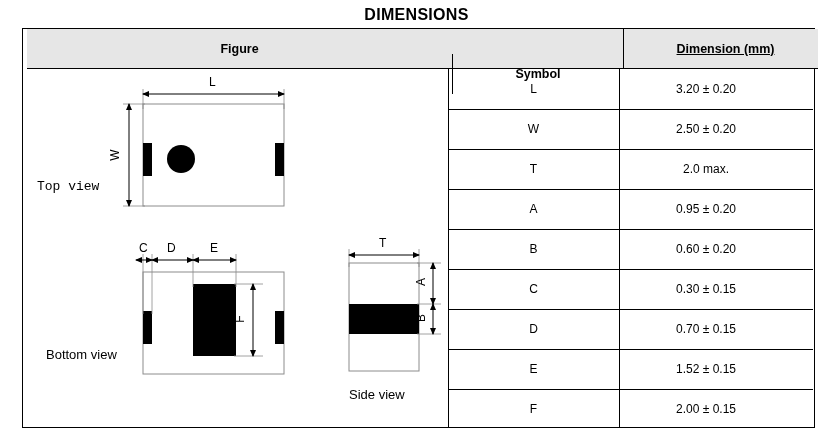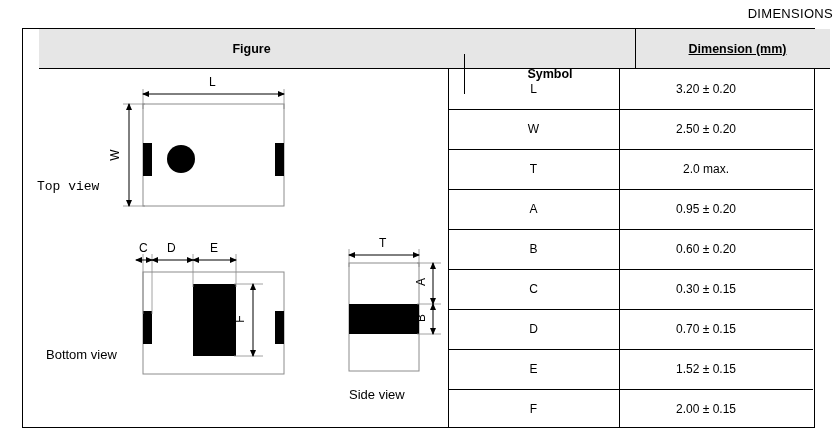--- a/index.html
+++ b/index.html
@@ -15,41 +15,41 @@
     color: #000000;
     overflow: hidden;
   }
 
   
   #page-title {
     position: absolute;
     left: 0;
     top: 6px;
     width: 833px;
-    text-align: right;
-    font-size: 13px;
-    font-weight: normal;
+    text-align: center;
+    font-size: 16px;
+    font-weight: bold;
     letter-spacing: 0.3px;
   }
 
   
   #dim-table {
     position: absolute;
     left: 22px;
     top: 28px;
     width: 793px;
     height: 400px;
     box-sizing: border-box;
     border: 1.5px solid #000;
   }
 
   
   .thead {
     position: absolute;
-    left: 16px;
+    left: 4px;
     top: 0;
     width: 100%;
     height: 40px;
     background: #e6e6e6;
     border-bottom: 1.5px solid #000;
     box-sizing: border-box;
   }
   .th {
     position: absolute;
     top: 0;

